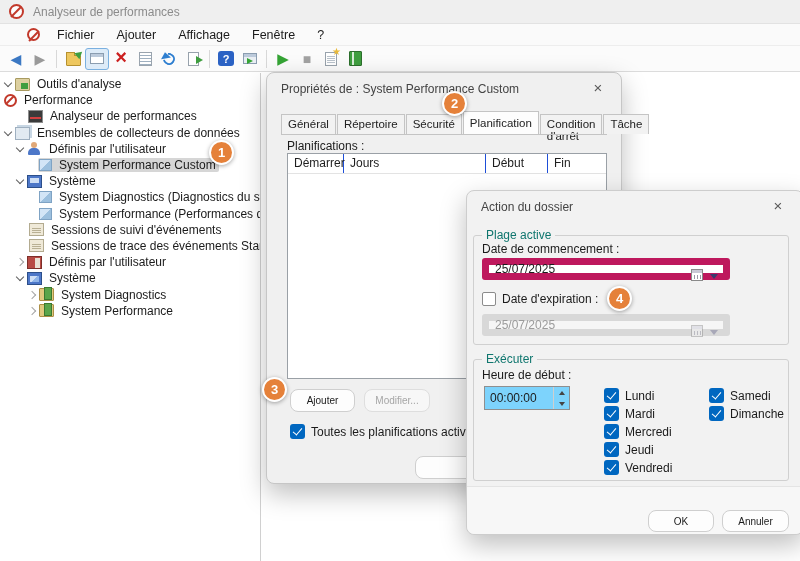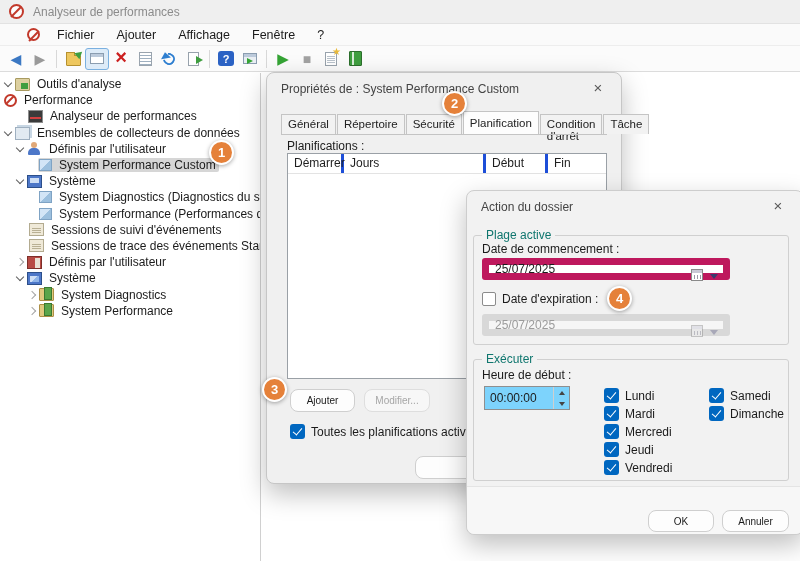--- a/index.html
+++ b/index.html
@@ -91,21 +91,21 @@
   .dlg-close { position:absolute; right:14px; top:6px; font-size:15px; color:#5a5a5a; width:18px; text-align:center; cursor:default; }
 
   .tabs { position:absolute; left:14px; top:38px; right:14px; display:flex; align-items:flex-end; height:23px; }
   .tab { font-size:11.5px; color:#222; background:#f2f2f2; border:1px solid #c4c4c4; border-bottom:none; padding:3px 6px 4px; margin-right:1px; height:20px; }
   .tab.active { background:#fdfdfd; height:23px; position:relative; z-index:2; padding-top:5px; }
   .tabline { position:absolute; left:14px; right:14px; top:61px; border-top:1px solid #c4c4c4; }
 
   .listlabel { position:absolute; left:20px; top:66px; font-size:12px; color:#1b1b1b; }
   .schedlist { position:absolute; left:20px; top:80px; width:320px; height:226px; background:#fff; border:1px solid #9aa0a6; }
   .thead { display:flex; border-bottom:1px solid #e3e3e3; height:20px; }
-  .th { font-size:12px; color:#1e1e1e; padding:2px 6px; border-right:3px solid #1d4ed8; }
+  .th { font-size:12px; color:#1e1e1e; padding:2px 6px; border-right:1px solid #1d4ed8; }
   .th:nth-child(1){ width:56px; } .th:nth-child(2){ width:142px; } .th:nth-child(3){ width:62px; } .th:nth-child(4){ flex:1; border-right:none; }
 
   .btn { background:#fdfdfd; border:1px solid #cfcfcf; border-radius:8px; font-size:10px; color:#1b1b1b; display:flex; align-items:center; justify-content:center; cursor:default; }
   .btn.disabled { color:#a6a6a6; border-color:#dedede; background:#f7f7f7; }
   .add-btn { position:absolute; left:23px; top:316px; width:65px; height:23px; }
   .mod-btn { position:absolute; left:97px; top:316px; width:66px; height:23px; }
   .okpart-btn { position:absolute; left:148px; top:383px; width:72px; height:23px; }
 
   .cbrow { position:absolute; display:flex; align-items:center; gap:6px; font-size:12px; color:#1b1b1b; }
   .cb { width:15px; height:15px; background:#0067c0; border-radius:3px; position:relative; display:inline-block; flex:none; }

